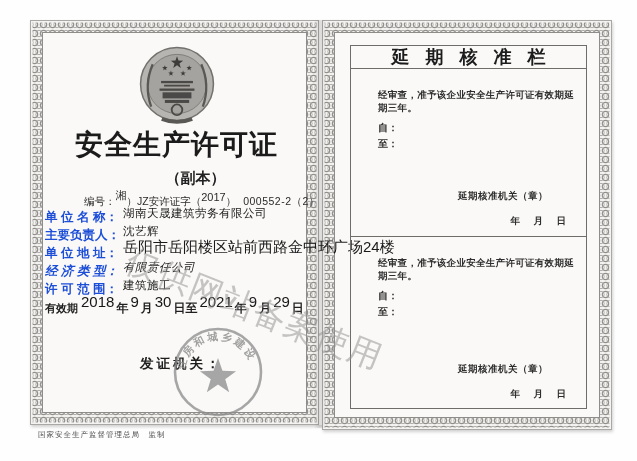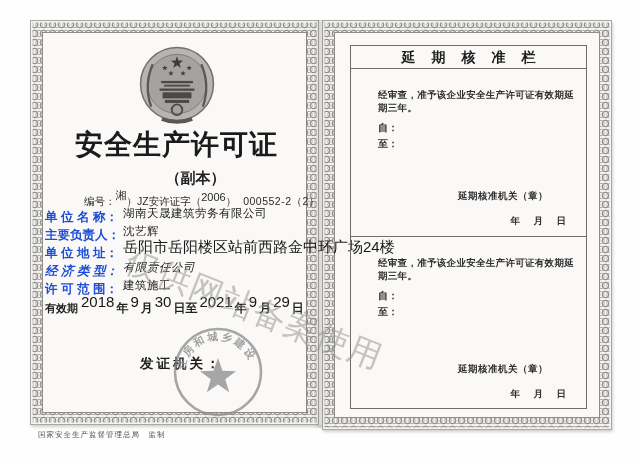--- a/index.html
+++ b/index.html
@@ -26,21 +26,21 @@
   .v-label{font-size:11px;font-weight:700;color:#1f1f1f;margin-right:1px;}
   .seg-n{font-size:15px;position:relative;top:-5px;margin:0 2px;color:#161616;}
   .seg-u{font-size:12px;font-weight:700;color:#1f1f1f;}
   .issuer-label{position:absolute;left:96px;top:337px;font-size:13.5px;font-weight:700;letter-spacing:3px;line-height:1;color:#1d1d1d;}
   .issuer-date{position:absolute;left:122px;top:366px;line-height:1;white-space:nowrap;}
   .issuer-date .seg-n{top:-4px;margin:0 3px;}
   .issuer-date .seg-u{margin-right:6px;}
   .seal{position:absolute;left:141px;top:305px;width:94px;height:94px;z-index:3;opacity:0.9;}
   .rp-box{position:absolute;left:28px;top:25px;width:235px;height:362px;border:1px solid #6f6d69;z-index:2;}
   .rp-title{height:22px;line-height:23px;border-bottom:1px solid #6f6d69;text-align:center;
-            font-size:14px;font-weight:700;letter-spacing:16px;padding-left:16px;color:#1c1c1c;}
+            font-size:18px;font-weight:700;letter-spacing:16px;padding-left:16px;color:#1c1c1c;}
   .rp-sec{position:relative;height:167px;}
   .rp-sec.first{border-bottom:1px solid #6f6d69;}
   .rp-sec.second{height:172px;}
   .rp-statement{position:absolute;left:27px;right:8px;top:20px;font-size:9.5px;line-height:1.35;color:#2e2e2e;font-weight:700;letter-spacing:0.3px;}
   .rp-from{position:absolute;left:27px;top:52px;font-size:10px;font-weight:700;color:#2e2e2e;}
   .rp-to{position:absolute;left:27px;top:68px;font-size:10px;font-weight:700;color:#2e2e2e;}
   .rp-authority{position:absolute;right:38px;bottom:33px;font-size:9.5px;font-weight:700;color:#2e2e2e;letter-spacing:0.5px;text-align:center;}
   .rp-dateline{position:absolute;right:18px;bottom:8px;font-size:9.5px;font-weight:700;color:#2e2e2e;letter-spacing:2px;}
   .fold-shadow{position:absolute;left:314px;top:20px;width:12px;height:408px;z-index:4;pointer-events:none;
                background:linear-gradient(to right,rgba(0,0,0,0) 0%,rgba(0,0,0,0.10) 45%,rgba(255,255,255,0) 100%);}
@@ -91,21 +91,21 @@
           <path d="M16,80 Q6,52 18,24" fill="none" stroke="#5a5854" stroke-width="3"></path>
           <path d="M84,80 Q94,52 82,24" fill="none" stroke="#5a5854" stroke-width="3"></path>
           <path d="M30,96 Q50,104 70,96" fill="none" stroke="#5a5854" stroke-width="5"></path>
         </svg>
       </div>
 
       <div class="centered cert-title">安全生产许可证</div>
       <div class="centered cert-subtitle">（副本）</div>
 
       <div class="serial-line">
-        <span>编号：</span><span class="raised">湘</span><span>）JZ安许证字（</span><span class="raised-mid">2006</span><span>）</span><span class="num">000552-2（2）</span>
+        <span>编号：</span><span class="raised">湘</span><span>）JZ安许证字（</span><span class="raised-mid">2017</span><span>）</span><span class="num">000552-2（2）</span>
       </div>
 
       <div class="field-row" style="top:188px;">
         <span class="field-label">单 位 名 称：</span><span class="field-value">湖南天晟建筑劳务有限公司</span>
       </div>
       <div class="field-row" style="top:206px;">
         <span class="field-label">主要负责人：</span><span class="field-value">沈艺辉</span>
       </div>
       <div class="field-row" style="top:224px;">
         <span class="field-label">单 位 地 址：</span><span class="field-value small">岳阳市岳阳楼区站前西路金中环广场24楼</span>

